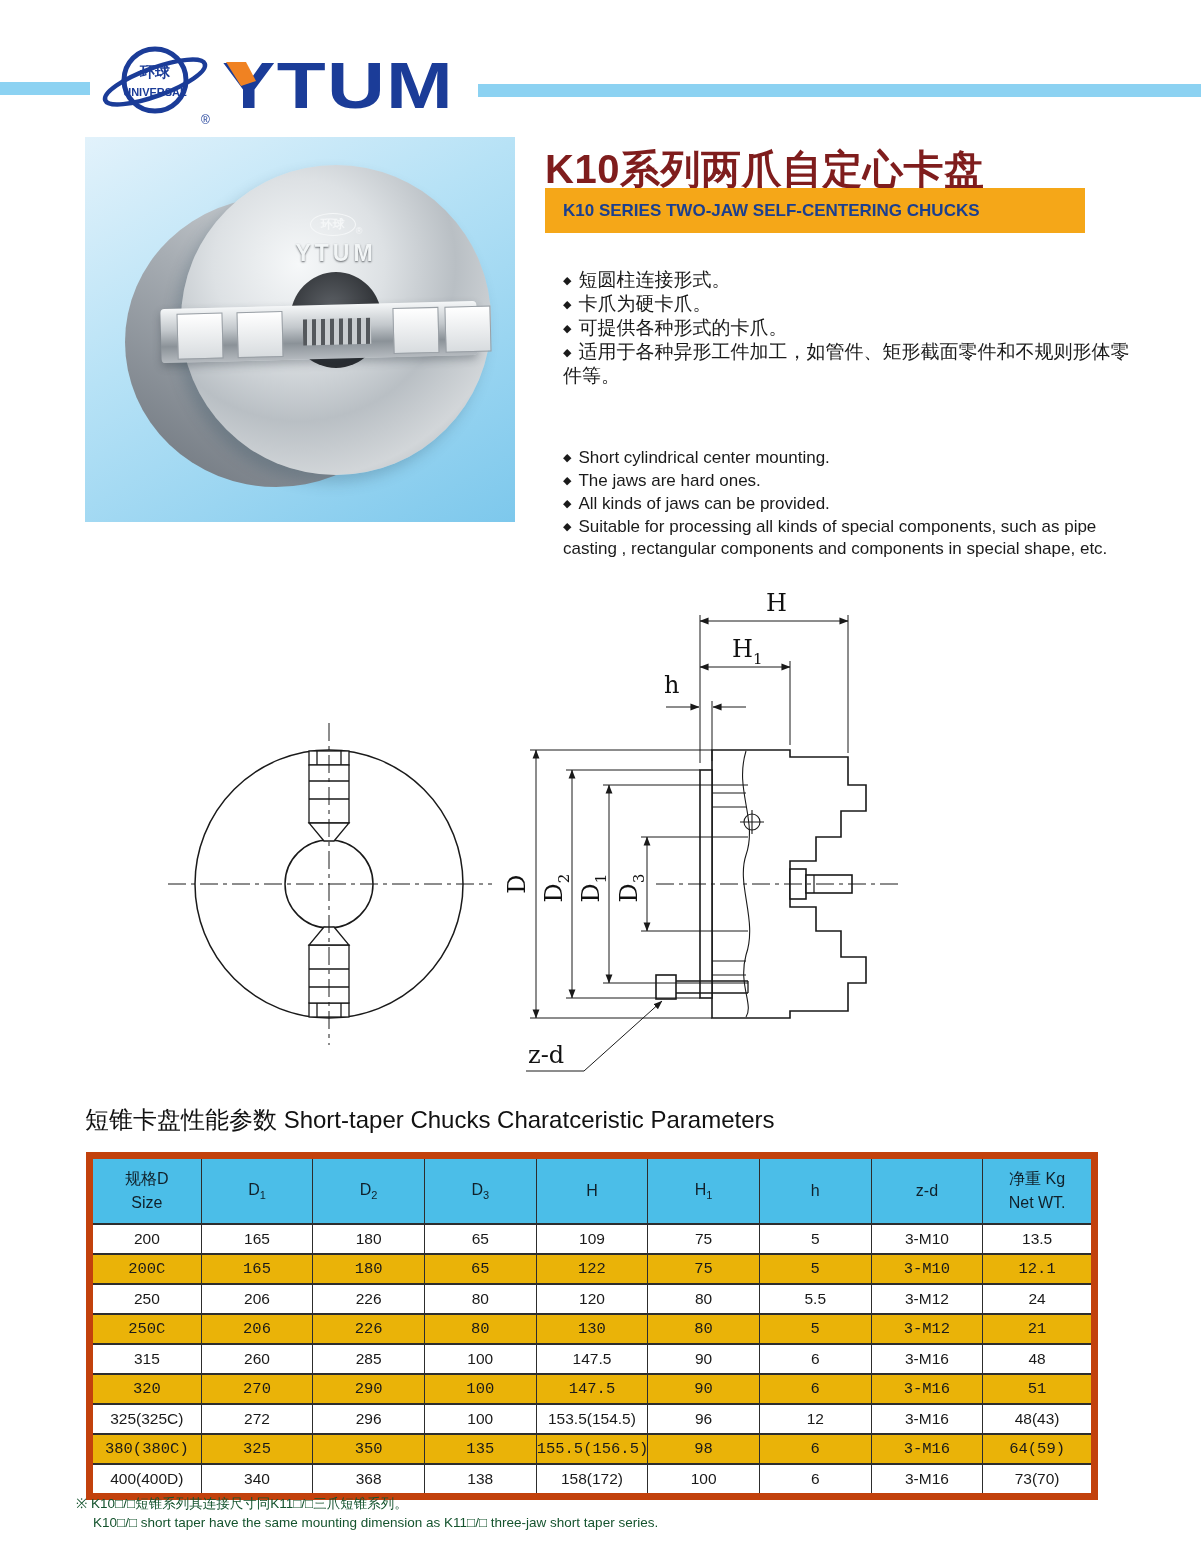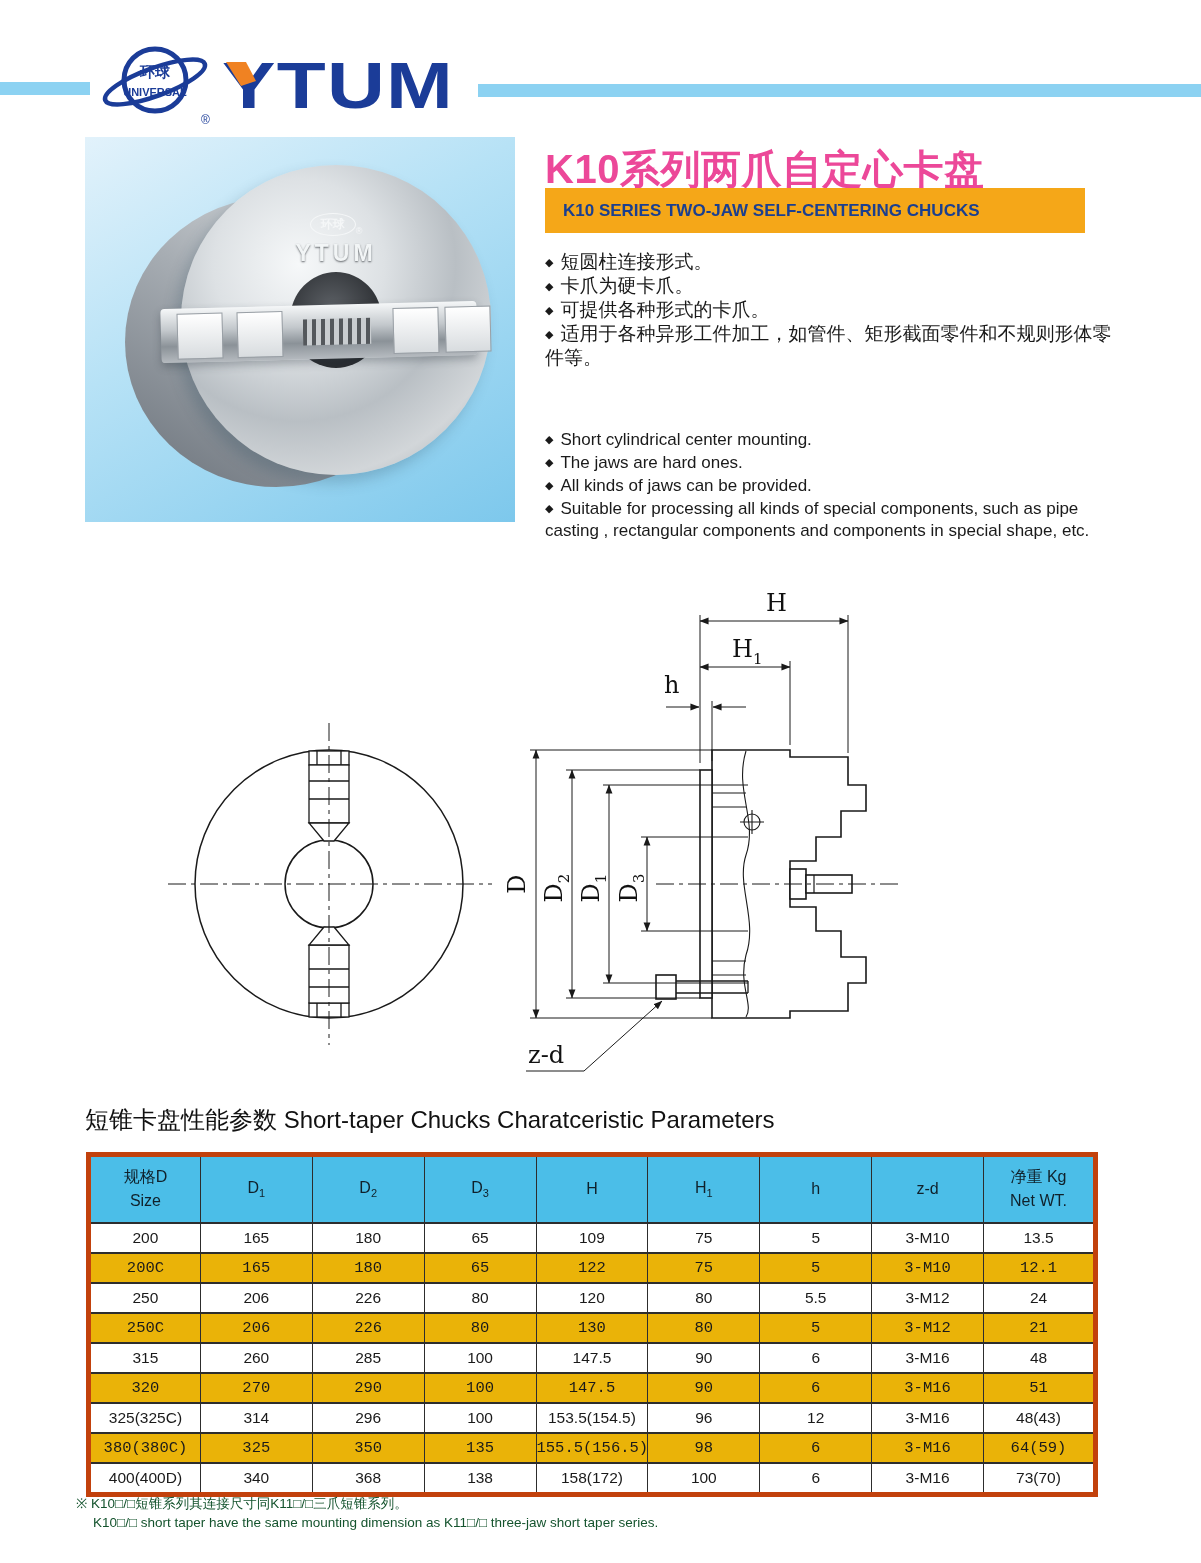--- a/index.html
+++ b/index.html
@@ -31,41 +31,41 @@
   .jaw-rack{position:absolute;left:142px;top:14px;width:68px;height:26px;
          background:repeating-linear-gradient(90deg,#54585c 0 4px,#c9cdd0 4px 9px);}
   .photo-brand{position:absolute;left:151px;top:76px;width:200px;text-align:center;}
   .photo-ring{display:inline-block;border:1.5px solid #f5f7f8;border-radius:50%;
          padding:2px 10px;color:#f5f7f8;font-size:12px;font-weight:bold;}
   .photo-reg{color:#f5f7f8;font-size:9px;vertical-align:bottom;}
   .photo-word{margin-top:4px;color:#f2f5f6;font-size:23px;font-weight:bold;letter-spacing:4px;
          text-shadow:0 1px 2px rgba(60,65,70,.8);}
 
   
-  .title-cn{left:545px;top:142px;font-size:40px;font-weight:800;color:#ec4899;letter-spacing:0.5px;}
+  .title-cn{left:545px;top:142px;font-size:40px;font-weight:800;color:#7f1d1d;letter-spacing:0.5px;}
   .banner{left:545px;top:188px;width:540px;height:45px;background:#F5A718;
           display:flex;align-items:center;padding-left:18px;box-sizing:border-box;
           color:#1B3F8F;font-size:17px;font-weight:bold;}
 
   
-  .features{left:545px;width:575px;list-style:none;margin:0;padding:0;}
+  .features{left:545px;width:575px;list-style:none;margin:18px;padding:0;}
   .features-cn{top:250px;font-size:19px;line-height:24px;}
   .features-en{top:428px;font-size:17px;line-height:22px;}
   .features li{margin:0;}
   .diamond{font-size:11px;margin-right:7px;vertical-align:2px;}
 
   
   .drawing{left:100px;top:575px;width:1000px;height:530px;}
   .dim{font-family:"DejaVu Serif",serif;font-size:24px;fill:#111;}
   .dimsub{font-size:15px;}
 
   
   .table-title{left:85px;top:1104px;font-size:24px;color:#111;}
   table.spec{position:absolute;left:86px;top:1152px;width:1012px;border-collapse:collapse;
-             table-layout:fixed;border:5px solid #c2410c;font-size:15.5px;text-align:center;}
+             table-layout:fixed;border:7px solid #c2410c;font-size:15.5px;text-align:center;}
   table.spec th{background:#4BBEE8;border:1px solid #2d2d2d;height:33px;padding:0;
                 font-size:16px;font-weight:normal;color:#10212b;line-height:1.5;}
   table.spec thead tr{height:68px;}
   table.spec th{font-weight:500;}
   table.spec td{border:1px solid #2d2d2d;border-top:2px solid #2d2d2d;height:28px;padding:0;}
   table.spec tr.alt td{background:#eab308;font-family:Liberation Mono, monospace;}
   table.spec sub{font-size:11px;}
 
   
   .footnote{left:76px;top:1494px;font-size:13.5px;color:#14532d;line-height:19px;}
@@ -279,21 +279,21 @@
           <td>290</td>
           <td>100</td>
           <td>147.5</td>
           <td>90</td>
           <td>6</td>
           <td>3-M16</td>
           <td>51</td>
         </tr>
         <tr>
           <td>325(325C)</td>
-          <td>314</td>
+          <td>272</td>
           <td>296</td>
           <td>100</td>
           <td>153.5(154.5)</td>
           <td>96</td>
           <td>12</td>
           <td>3-M16</td>
           <td>48(43)</td>
         </tr>
         <tr class="alt">
           <td>380(380C)</td>

